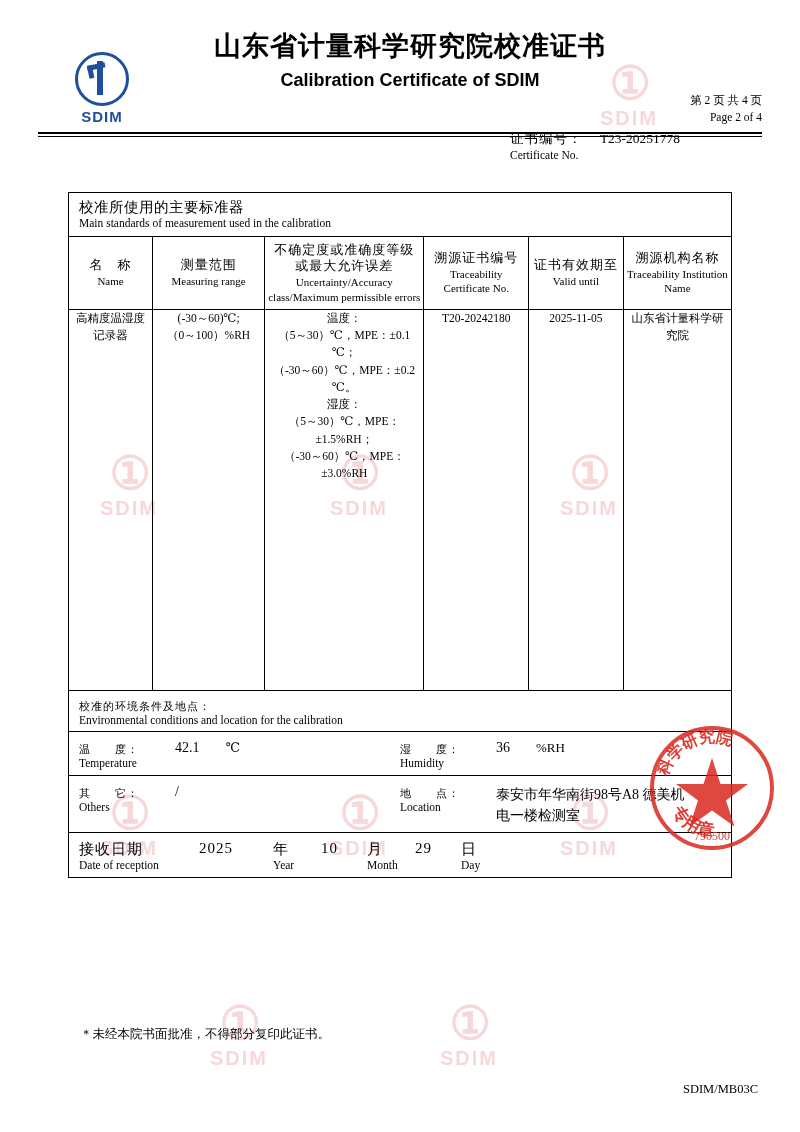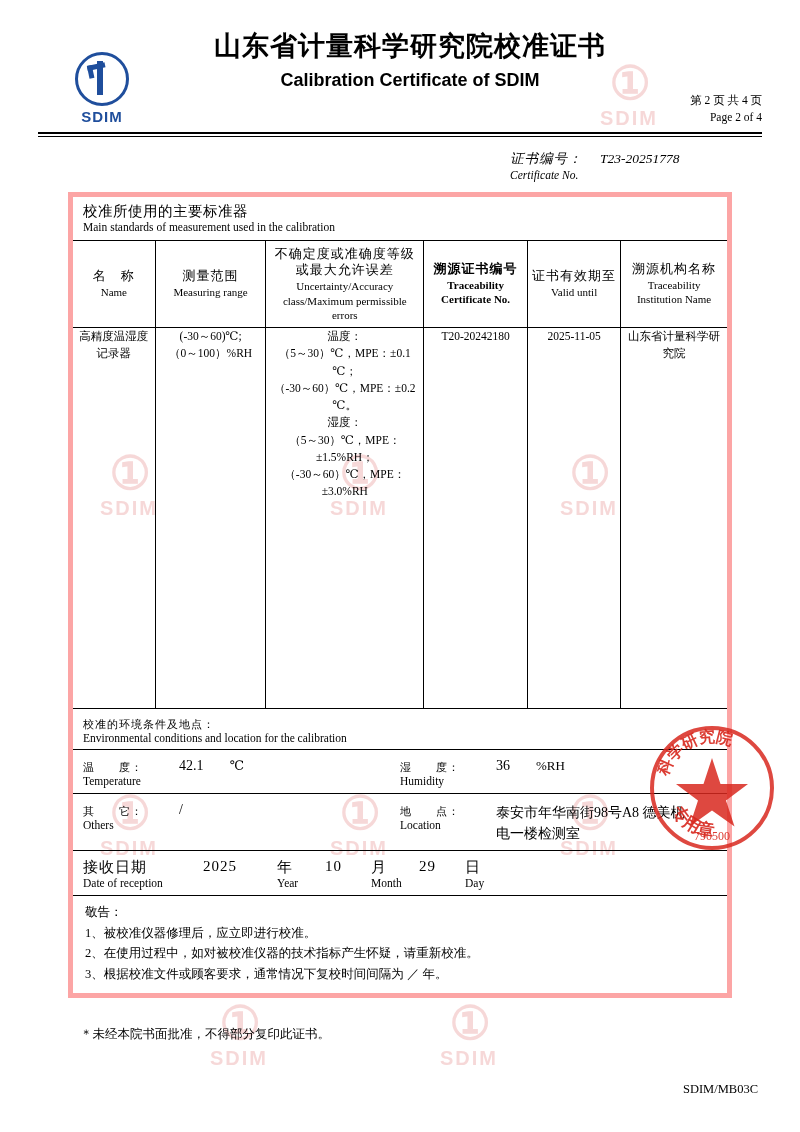--- a/index.html
+++ b/index.html
@@ -140,41 +140,40 @@
     content: "";
     display: block;
     border-top: 1px solid #000;
     margin-top: 2px;
   }
 
   
   .cert-no {
     position: absolute;
     left: 510px;
-    top: 150px;
+    top: 130px;
     z-index: 2;
     font-size: 13.5px;
-    font-style: italic;
   }
   .cert-no .line1 { white-space: nowrap; }
   .cert-no .label-cn { letter-spacing: 1px; }
   .cert-no .value { margin-left: 14px; }
   .cert-no .label-en {
     font-size: 11.5px;
     display: block;
     margin-top: 1px;
   }
 
   
   .main-table {
     position: absolute;
     left: 68px;
     top: 192px;
     width: 664px;
-    border: 5px solid #fca5a5;
+    border: 1px solid #fca5a5;
     border-collapse: collapse;
     z-index: 2;
     background: transparent;
   }
   .main-table td, .main-table th {
     border: 1px solid #000;
     padding: 0;
     vertical-align: top;
     background: transparent;
   }
@@ -369,21 +368,21 @@
         <div class="en">Name</div>
       </td>
       <td class="hdr" style="width:112px;">
         <div class="cn">测量范围</div>
         <div class="en">Measuring range</div>
       </td>
       <td class="hdr" style="width:160px;">
         <div class="cn">不确定度或准确度等级或最大允许误差</div>
         <div class="en">Uncertainty/Accuracy class/Maximum permissible errors</div>
       </td>
-      <td class="hdr" style="width:104px;font-weight:bold;">
+      <td class="hdr" style="width:104px;">
         <div class="cn">溯源证书编号</div>
         <div class="en">Traceability Certificate No.</div>
       </td>
       <td class="hdr" style="width:96px;">
         <div class="cn">证书有效期至</div>
         <div class="en">Valid until</div>
       </td>
       <td class="hdr" style="width:108px;">
         <div class="cn">溯源机构名称</div>
         <div class="en">Traceability Institution Name</div>
@@ -480,28 +479,20 @@
           </div>
           <div class="c">29</div>
           <div class="c">
             <div>日</div>
             <div class="sub">Day</div>
           </div>
         </div>
       </td>
     </tr>
 
-    <tr>
-      <td class="notice" colspan="6">
-        <div class="head">敬告：</div>
-        <div>1、被校准仪器修理后，应立即进行校准。</div>
-        <div>2、在使用过程中，如对被校准仪器的技术指标产生怀疑，请重新校准。</div>
-        <div>3、根据校准文件或顾客要求，通常情况下复校时间间隔为 ／ 年。</div>
-      </td>
-    </tr>
   </tbody>
     </table>
 
   <svg class="seal" viewBox="0 0 132 132">
     <circle cx="66" cy="66" r="60" fill="none" stroke="#d8281e" stroke-width="4" opacity="0.85"></circle>
     <path d="M66 36 l8.5 26 27.5 0 -22 16.5 8.5 26 -22.5-16 -22.5 16 8.5-26 -22-16.5 27.5 0 z" fill="#d8281e" opacity="0.85"></path>
     <path id="sealTop" d="M 20 66 A 46 46 0 0 1 112 66" fill="none"></path>
     <text font-family="'Liberation Serif', serif" font-size="16" fill="#d8281e" opacity="0.9" font-weight="bold">
       <textPath href="#sealTop" startOffset="8%">科学研究院</textPath>
     </text>

